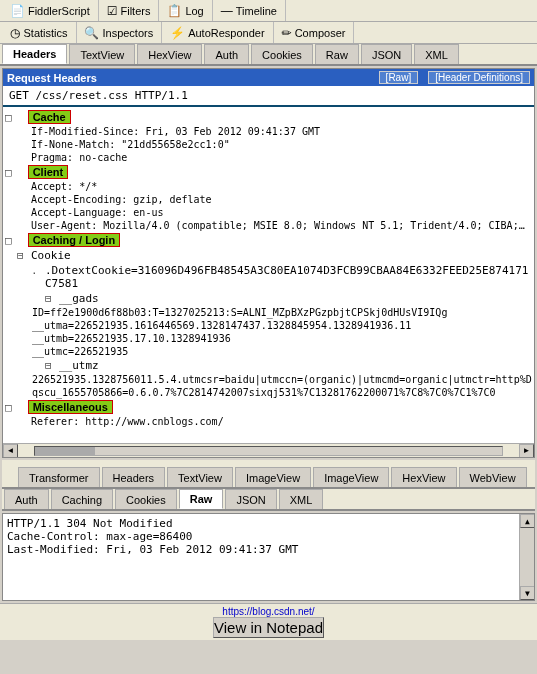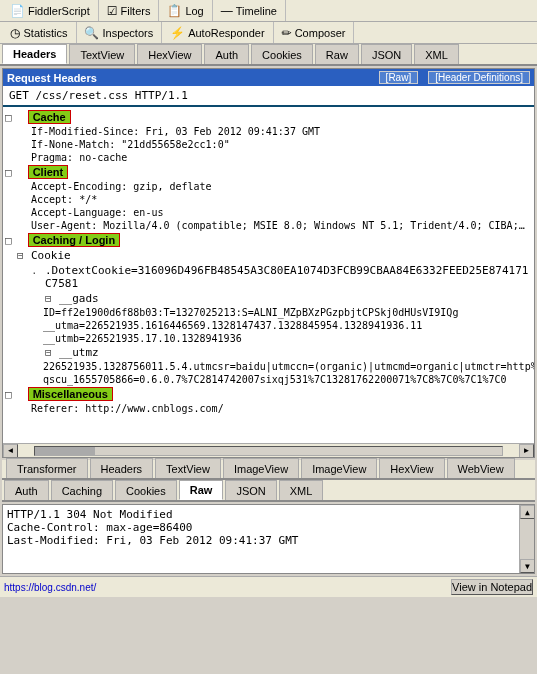--- a/index.html
+++ b/index.html
@@ -150,21 +150,21 @@
     }
 
     
     .header-line {
       padding: 1px 6px 1px 28px;
       font-family: monospace;
       font-size: 10px;
       color: #000;
       white-space: nowrap;
     }
-    .header-line.indent3 { padding-left: 40px; }
+    .header-line.indent3 { padding-left: 29px; }
 
     
     .tree-item {
       display: flex;
       align-items: flex-start;
       padding: 1px 0 1px 14px;
       font-family: monospace;
       font-size: 11px;
     }
     .tree-toggle {
@@ -208,41 +208,41 @@
       justify-content: center;
       cursor: pointer;
       font-size: 8px;
     }
 
     
     .bottom-tab-bar {
       display: flex;
       background: #ece9d8;
       border-bottom: 2px solid #8a8a8a;
-      height: 20px;
+      height: 29px;
       align-items: flex-end;
-      padding: 0 4px;
+      padding: 0 16px;
       margin: 0 2px;
     }
     .bottom-tab-bar2 {
       display: flex;
       background: #ece9d8;
       border-bottom: 2px solid #8a8a8a;
       height: 22px;
       align-items: flex-end;
       padding: 0 2px;
       margin: 0 2px;
     }
 
     
     .bottom-text-area {
       background: #fff;
       border: 1px solid #888;
       margin: 2px;
-      height: 70px;
+      height: 88px;
       overflow: hidden;
       font-family: monospace;
       font-size: 11px;
       padding: 3px 4px;
       position: relative;
     }
     .bottom-text-scroll {
       position: absolute;
       right: 0;
       top: 0;
@@ -270,34 +270,35 @@
     }
 
     
     .notepad-bar {
       display: flex;
       justify-content: flex-end;
       align-items: center;
       background: #ece9d8;
       padding: 2px 4px;
       border-top: 1px solid #aaa;
+      flex-direction: column;
     }
     .notepad-bar .url-text {
       flex: 1;
       color: #0000cc;
       font-size: 10px;
       overflow: hidden;
       text-overflow: ellipsis;
       white-space: nowrap;
     }
     .notepad-btn {
       background: #d4d0c8;
       border: 1px outset #aaa;
       padding: 1px 0;
-      font-size: 11px;
+      font-size: 15px;
       cursor: pointer;
     }
   </style>
 </head>
 <body>
 
 <div class="top-toolbar">
   <div class="toolbar-item">
     <span class="toolbar-icon">📄</span>
     <span>FiddlerScript</span>
@@ -383,22 +384,22 @@
       <span class="group-label">Cache</span>
     </div>
     <div class="header-line">If-Modified-Since: Fri, 03 Feb 2012 09:41:37 GMT</div>
     <div class="header-line">If-None-Match: "21dd55658e2cc1:0"</div>
     <div class="header-line">Pragma: no-cache</div>
 
     <div class="group-header">
       <span class="tree-line">□</span>
       <span class="group-label">Client</span>
     </div>
+    <div class="header-line">Accept: */*</div>
     <div class="header-line">Accept-Encoding: gzip, deflate</div>
-    <div class="header-line">Accept: */*</div>
     <div class="header-line">Accept-Language: en-us</div>
     <div class="header-line" style="overflow:hidden;text-overflow:ellipsis;">User-Agent: Mozilla/4.0 (compatible; MSIE 8.0; Windows NT 5.1; Trident/4.0; CIBA; .NET CLR 2.0.5072</div>
 
     <div class="group-header">
       <span class="tree-line">□</span>
       <span class="group-label">Caching / Login</span>
     </div>
 
     <div class="tree-item" style="padding-left:14px;">
       <span class="tree-toggle">⊟</span>
@@ -408,20 +409,21 @@
       <span class="tree-toggle">.</span>
       <span class="tree-content">.DotextCookie=316096D496FB48545A3C80EA1074D3FCB99CBAA84E6332FEED25E874171C7581</span>
     </div>
     <div class="tree-item" style="padding-left:42px;">
       <span class="tree-toggle">⊟</span>
       <span class="tree-content">__gads</span>
     </div>
     <div class="header-line indent3">ID=ff2e1900d6f88b03:T=1327025213:S=ALNI_MZpBXzPGzpbjtCPSkj0dHUsVI9IQg</div>
     <div class="header-line indent3">__utma=226521935.1616446569.1328147437.1328845954.1328941936.11</div>
     <div class="header-line indent3">__utmb=226521935.17.10.1328941936</div>
+    <div class="header-line indent3">__utmc=226521935</div>
     <div class="tree-item" style="padding-left:42px;">
       <span class="tree-toggle">⊟</span>
       <span class="tree-content">__utmz</span>
     </div>
     <div class="header-line indent3">226521935.1328756011.5.4.utmcsr=baidu|utmccn=(organic)|utmcmd=organic|utmctr=http%D</div>
     <div class="header-line indent3">qscu_1655705866=0.6.0.7%7C2814742007sixqj531%7C13281762200071%7C8%7C0%7C1%7C0</div>
 
     <div class="group-header">
       <span class="tree-line">□</span>
       <span class="group-label">Miscellaneous</span>

